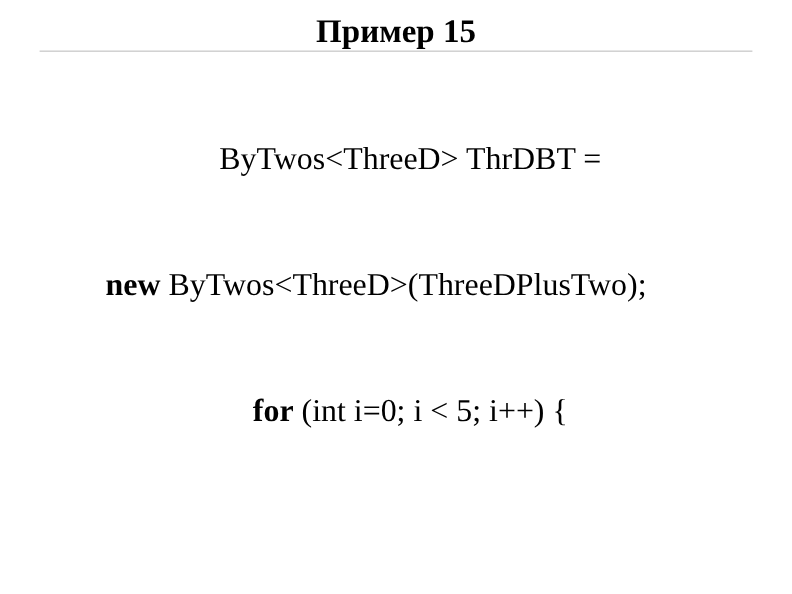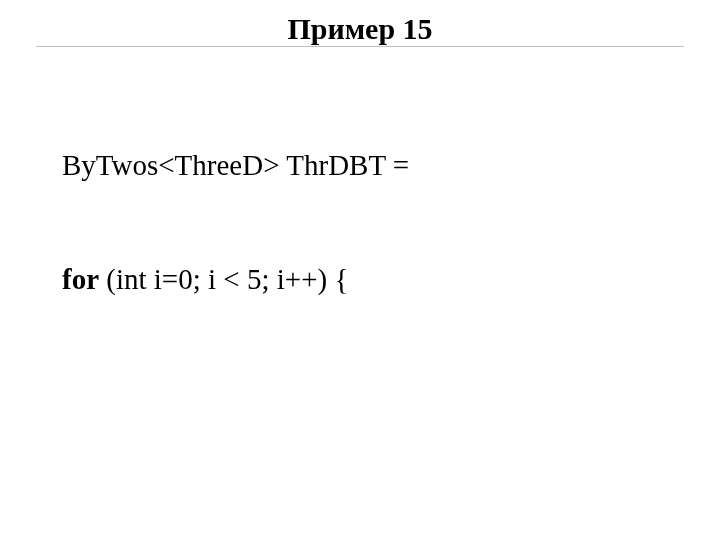--- a/index.html
+++ b/index.html
@@ -15,47 +15,48 @@
     position: relative;
     width: 720px;
     height: 540px;
     box-sizing: border-box;
     padding: 12px 36px 0 36px;
   }
   .title-wrap {
     text-align: center;
     border-bottom: 1px solid #bfbfbf;
     padding-bottom: 1px;
-    margin-bottom: 22px;
+    margin-bottom: 2px;
   }
   .title {
     font-size: 30px;
     font-weight: bold;
     line-height: 1.1;
   }
   .code {
     font-size: 29px;
     line-height: 1.32;
     white-space: pre-wrap;
     word-break: break-word;
   }
   .kw { font-weight: bold; }
-  .lvl1 { padding-left: 26px; }
+  .lvl1 { padding-left: 26px; text-align: center; }
   .lvl2 { padding-left: 60px; }
 </style>
 </head>
 <body>
 
 <div class="page">
   <div class="title-wrap">
     <span class="title">Пример 15</span>
   </div>
 
   <div class="code">
     <div class="lvl1"><span>ByTwos&lt;ThreeD&gt; ThrDBT =</span></div>
+    <div class="lvl2"><span class="kw">new</span><span> ByTwos&lt;ThreeD&gt;(ThreeDPlusTwo);</span></div>
     <div class="lvl1"><span class="kw">for</span><span> (int i=0; i &lt; 5; i++) {</span></div>
     
     
     
     
     
     
   </div>
 </div>
 

